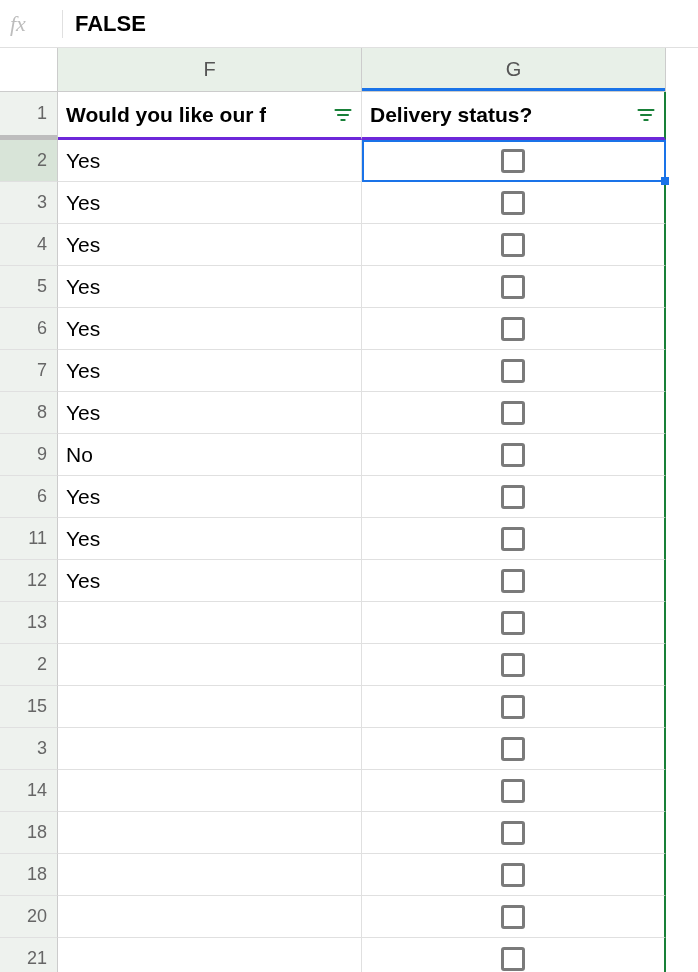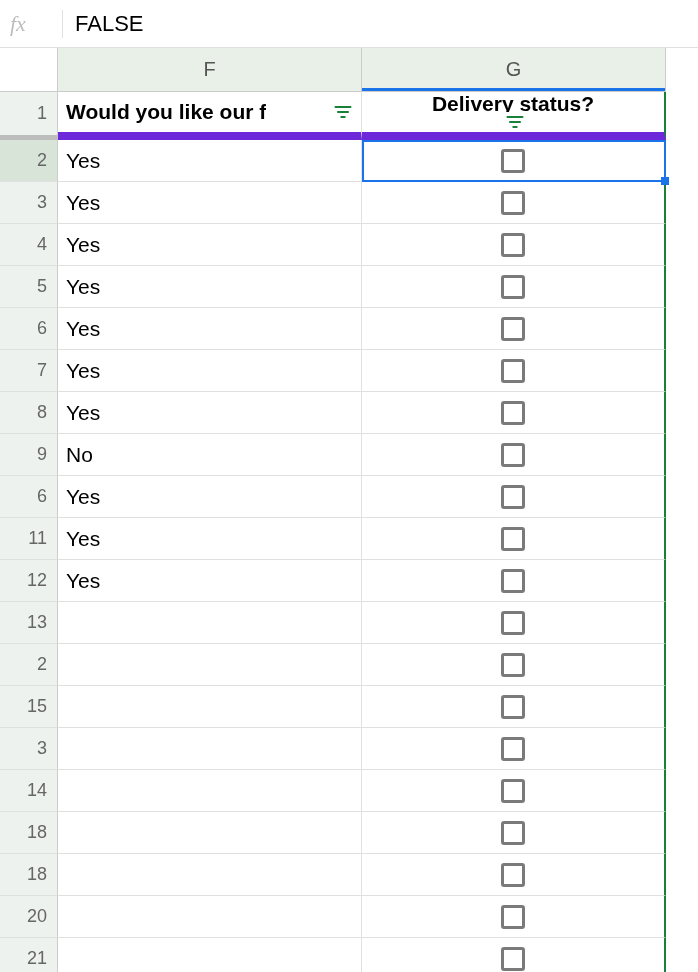--- a/index.html
+++ b/index.html
@@ -28,20 +28,21 @@
     .fx-divider {
       width: 1px;
       height: 28px;
       background: #e0e0e0;
       margin: 0 12px;
     }
     .fx-value {
       font-size: 22px;
       color: #000;
       flex: 1;
+      font-weight: bold;
     }
     .grid-wrap {
       position: relative;
     }
     .corner {
       position: absolute;
       top: 0; left: 0;
       width: 58px; height: 44px;
       background: #fff;
       border-bottom: 1px solid #ccc;
@@ -108,21 +109,21 @@
       padding: 0 8px;
       font-size: 21px;
       color: #000;
       position: relative;
     }
     .cell.col-f { width: 304px; }
     .cell.col-g { width: 304px; justify-content: center; border-right: 2px solid #188038; }
     .cell.header-cell {
       font-weight: bold;
       font-size: 21px;
-      border-bottom: 8px solid #6d28d9;
+      border-bottom: 3px solid #6d28d9;
       justify-content: space-between;
       overflow: hidden;
       white-space: nowrap;
     }
     .cell.header-cell .label {
       overflow: hidden;
       text-overflow: clip;
       white-space: nowrap;
     }
     .filter-icon {
@@ -200,21 +201,21 @@
   <div class="cells">
     <div class="cell-row header-row">
       <div class="cell col-f header-cell">
         <span class="label">Would you like our f</span>
         <span class="filter-icon">
           <svg viewBox="0 0 24 24" width="20" height="20">
               <path d="M3 6h18M6 12h12M10 18h4" stroke="#188038" stroke-width="2.5" stroke-linecap="round" fill="none"></path>
             </svg>
         </span>
       </div>
-      <div class="cell col-g header-cell" style="justify-content:space-between;flex-direction:column;">
+      <div class="cell col-g header-cell" style="justify-content:space-between;">
         <span class="label">Delivery status?</span>
         <span class="filter-icon">
           <svg viewBox="0 0 24 24" width="20" height="20">
               <path d="M3 6h18M6 12h12M10 18h4" stroke="#188038" stroke-width="2.5" stroke-linecap="round" fill="none"></path>
             </svg>
         </span>
       </div>
     </div>
 
     <div class="cell-row">

